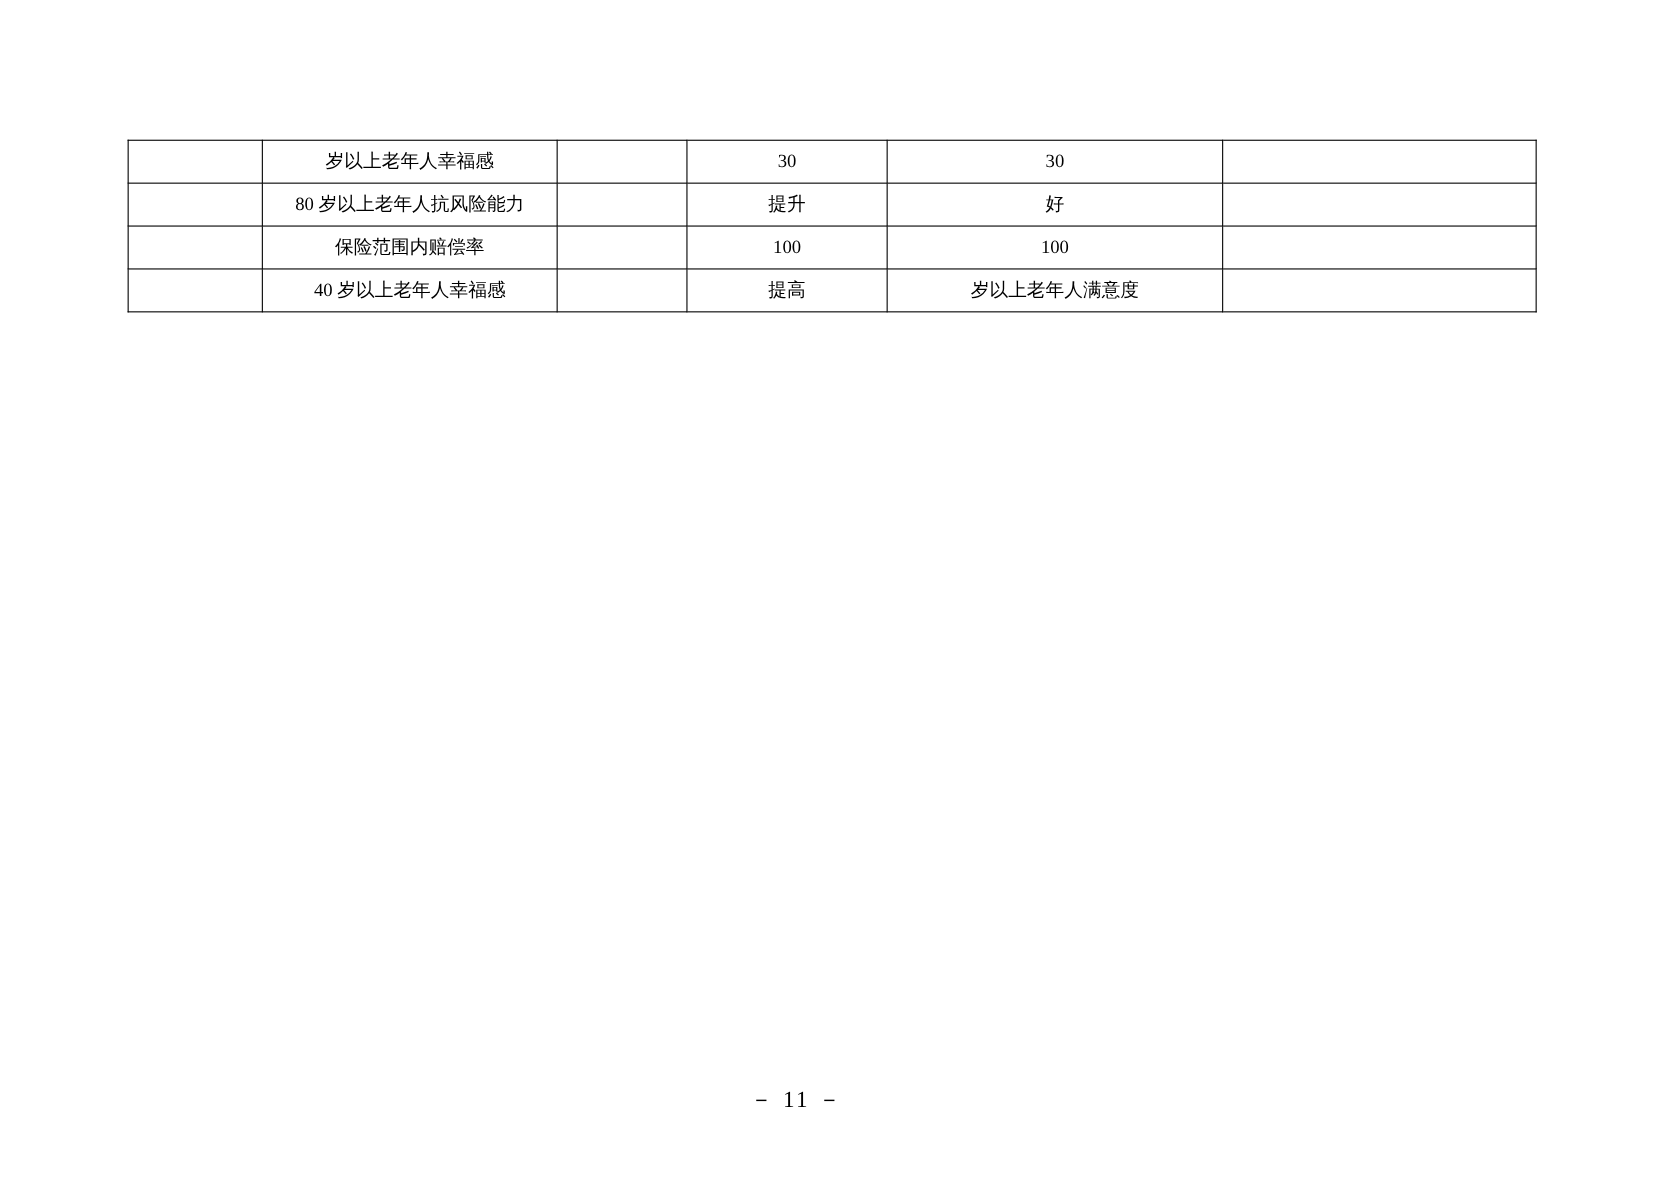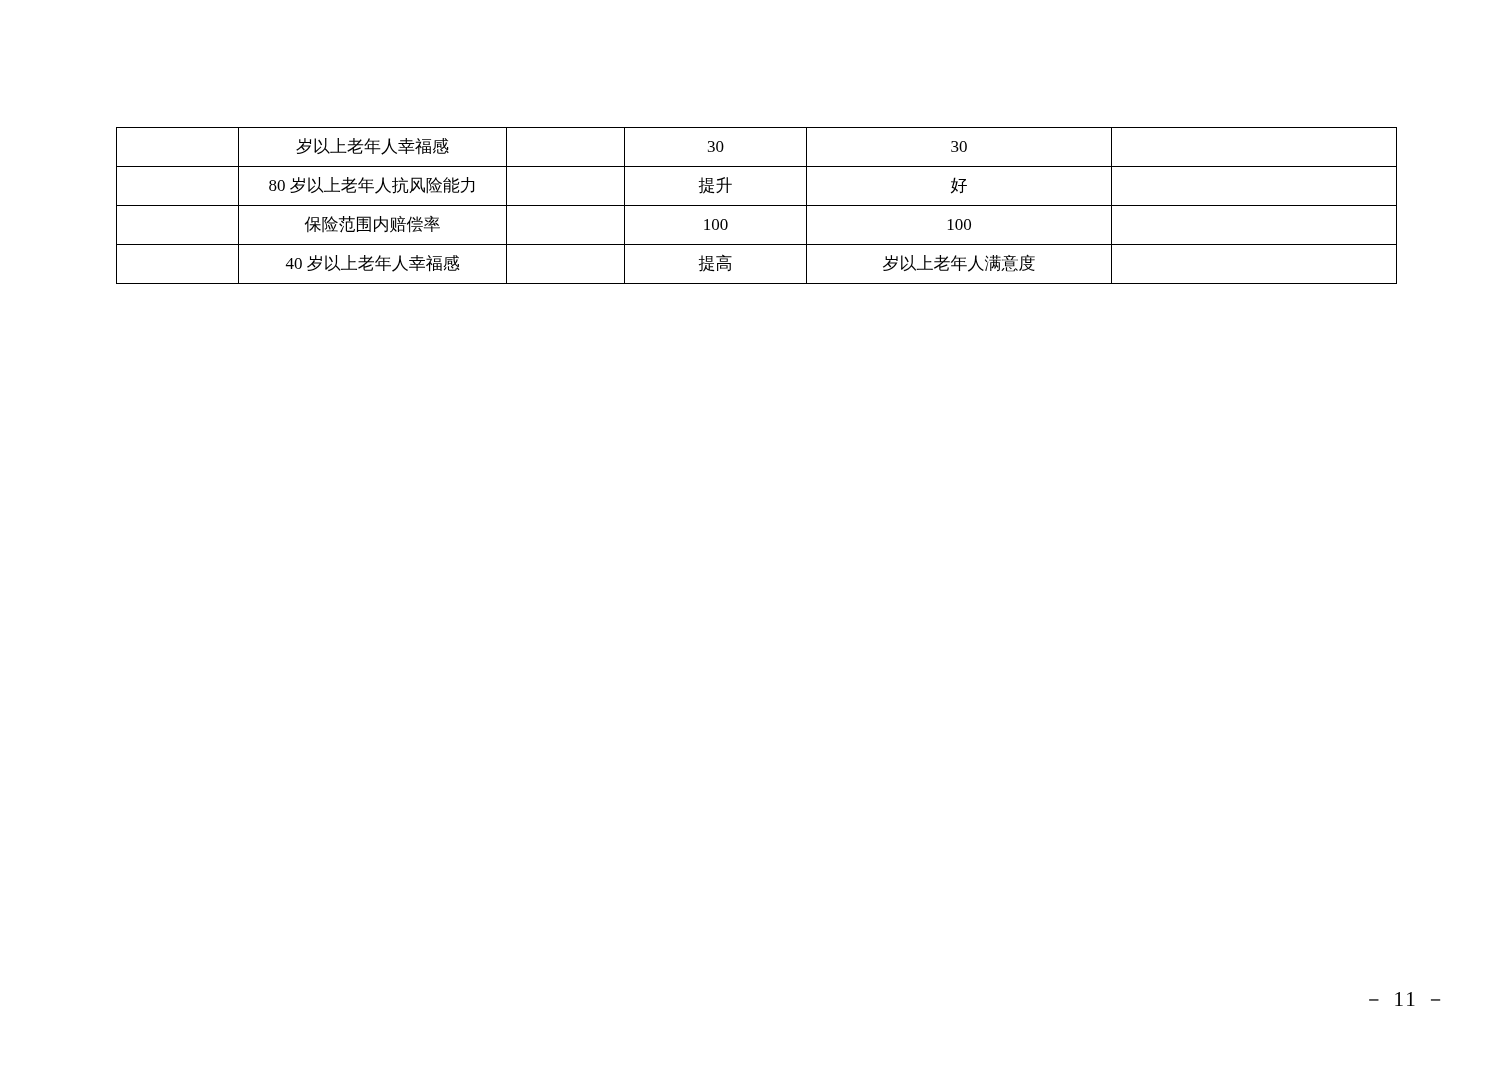--- a/index.html
+++ b/index.html
@@ -52,21 +52,21 @@
     font-size: 17px;
   }
   .other-value-cell {
     text-align: left;
   }
   .page-number {
     position: absolute;
     left: 0;
     top: 985px;
     width: 1448px;
-    text-align: right;
+    text-align: center;
     font-size: 21px;
     letter-spacing: 2px;
     font-family: "Liberation Serif", "DejaVu Serif", serif;
   }
   .pn-inner {
     display: inline-block;
   }
 </style>
 </head>
 <body>

